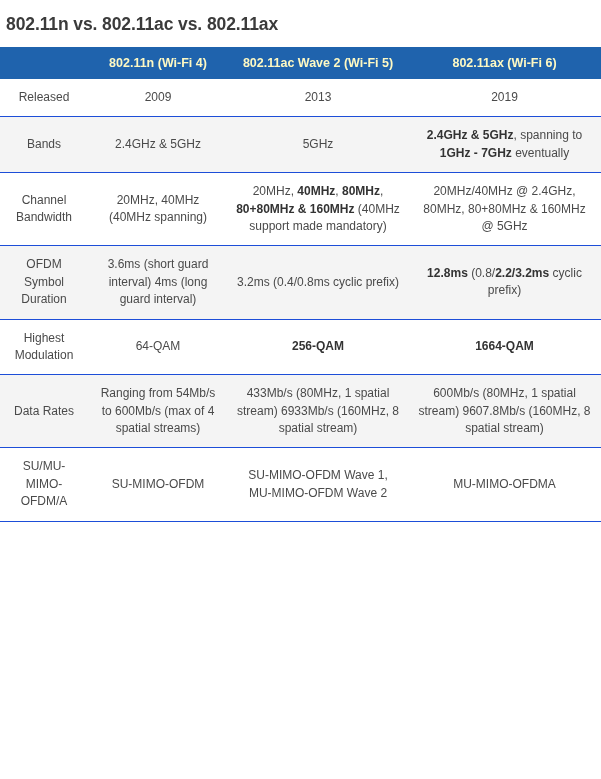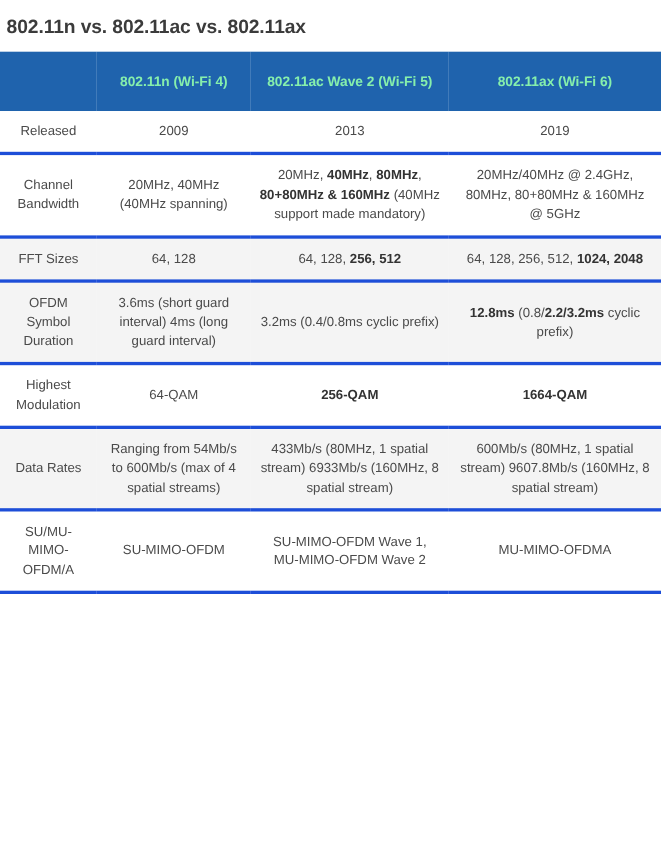--- a/index.html
+++ b/index.html
@@ -33,38 +33,38 @@
     width: 601px;
     table-layout: fixed;
   }
   table.compare col.c0 { width: 88px; }
   table.compare col.c1 { width: 140px; }
   table.compare col.c2 { width: 180px; }
   table.compare col.c3 { width: 193px; }
 
   thead th {
     background: #1f63ad;
-    color: #86efac;
+    color: #fef9c3;
     font-size: 12.5px;
     font-weight: bold;
     text-align: center;
-    padding: 20px 4px;
+    padding: 9px 4px;
     border: none;
   }
   thead th.corner {
     background: #1f63ad;
   }
   tbody td {
     font-size: 12px;
     color: #4a4a4a;
     text-align: center;
     vertical-align: middle;
     padding: 10px 8px;
     line-height: 1.45;
-    border-bottom: 3px solid #1d4ed8;
+    border-bottom: 1px solid #1d4ed8;
   }
   tbody td.rowhead {
     text-align: center;
     color: #4a4a4a;
     font-size: 12px;
   }
   tbody tr.alt td {
     background: #f4f4f4;
   }
   tbody tr.plain td {
@@ -97,34 +97,34 @@
     </thead>
     <tbody>
 
       <tr class="plain">
         <td class="rowhead">Released</td>
         <td>2009</td>
         <td>2013</td>
         <td>2019</td>
       </tr>
 
+      <tr class="alt">
+        <td class="rowhead">Bands</td>
+        <td>2.4GHz &amp; 5GHz</td>
+        <td>5GHz</td>
+        <td><b>2.4GHz &amp; 5GHz</b><span>, spanning to </span><b>1GHz - 7GHz</b><span> eventually</span></td>
+      </tr>
 
       <tr class="plain tall">
         <td class="rowhead">Channel Bandwidth</td>
         <td>20MHz, 40MHz (40MHz spanning)</td>
         <td><span>20MHz, </span><b>40MHz</b><span>, </span><b>80MHz</b><span>, </span><b>80+80MHz &amp; 160MHz</b><span> (40MHz support made mandatory)</span></td>
         <td>20MHz/40MHz @ 2.4GHz, 80MHz, 80+80MHz &amp; 160MHz @ 5GHz</td>
       </tr>
 
-      <tr class="alt">
-        <td class="rowhead">FFT Sizes</td>
-        <td>64, 128</td>
-        <td><span>64, 128, </span><b>256, 512</b></td>
-        <td><span>64, 128, 256, 512, </span><b>1024, 2048</b></td>
-      </tr>
 
 
       <tr class="alt">
         <td class="rowhead">OFDM Symbol Duration</td>
         <td>3.6ms (short guard interval) 4ms (long guard interval)</td>
         <td>3.2ms (0.4/0.8ms cyclic prefix)</td>
         <td><b>12.8ms</b><span> (0.8/</span><b>2.2/3.2ms</b><span> cyclic prefix)</span></td>
       </tr>
 
       <tr class="plain">

